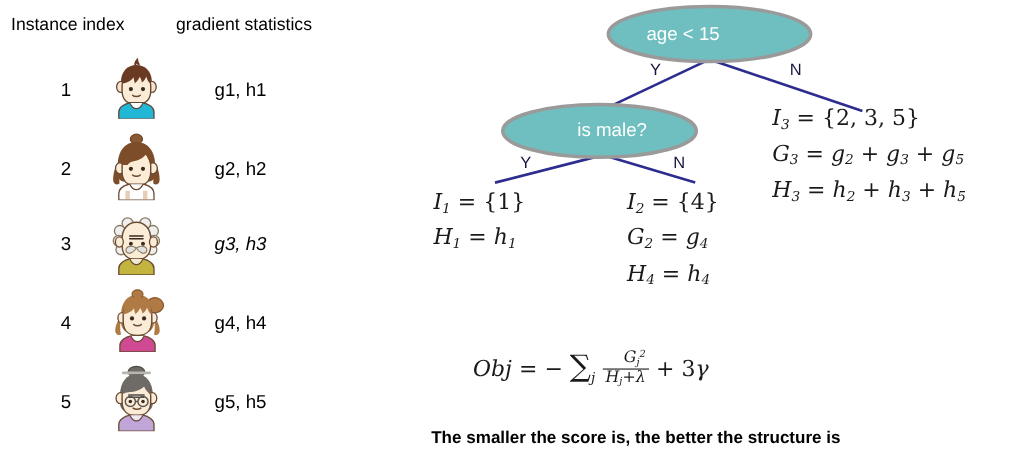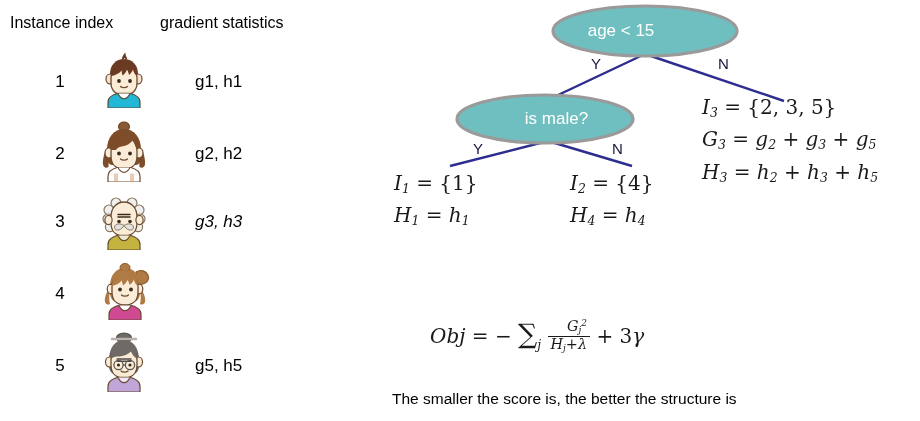--- a/index.html
+++ b/index.html
@@ -37,21 +37,21 @@
 
   .frac{display:inline-block;vertical-align:middle;text-align:center;
         font-size:.72em;line-height:1.08;position:relative;top:-1px;}
   .frac .num{display:block;padding:0 3px;text-align:right;}
   .frac .den{display:block;border-top:1.3px solid #1a1a1a;padding:0 3px;}
 
   .bigsum{font-size:1.35em;font-style:normal;font-family:"DejaVu Serif",serif;}
 
   #obj{left:430px;top:318px;font-size:20px;}
   .caption{position:absolute;font-size:15.5px;color:#000;white-space:nowrap;
-           font-family:"Liberation Sans",sans-serif;}
+           font-family:"Liberation Sans",sans-serif;font-weight:bold;}
 </style>
 </head>
 <body>
 
 <div id="stage">
 
   <div class="abs col-head" id="head-index">Instance index</div>
   <div class="abs col-head" id="head-grad">gradient statistics</div>
 
   <div class="abs" style="left:0px;top:50px;width:330px;height:62px;">
@@ -140,20 +140,21 @@
         <ellipse cx="43" cy="31" rx="3.8" ry="4.8" fill="#fbecd8" stroke="#6a4b32" stroke-width="1.2"></ellipse>
         <path d="M16 29c0-9 5.6-14 13-14s13 5 13 14v5c0 9-5.6 13-13 13s-13-4-13-13z" fill="#fbecd8" stroke="#6a4b32" stroke-width="1.3"></path>
         <path d="M16 28c0-10 6-16 13-16s13 6 13 16c-2-1-3.6-3.8-4.2-6.2-1.1 2.4-2.6 4.2-4.2 5.2-.5-2-1.1-3.7-2.1-5-1.1 2.3-2.7 4.4-4.5 5.5-.6-1.7-1-3.4-1.2-5.2-1.4 2.5-5.4 4.9-9.8 5.7z" fill="#b07a44"></path>
         <circle cx="24" cy="31.5" r="1.9" fill="#3a2a1c"></circle>
         <circle cx="35" cy="31.5" r="1.9" fill="#3a2a1c"></circle>
         <path d="M25.5 37c1.7 1.6 5.3 1.6 7 0" stroke="#6a4b32" stroke-width="1.3" fill="none" stroke-linecap="round"></path>
         <path d="M13 62v-6c0-4.5 5-7.6 10-8.6h12c5 1 10 4.1 10 8.6v6z" fill="#cf4a92" stroke="#6a4b32" stroke-width="1.2"></path>
         <path d="M23 47.4c1.6 3.4 4 5.2 6 5.2s4.4-1.8 6-5.2" fill="#ffffff" stroke="#6a4b32" stroke-width="1.1"></path>
       </svg>
     </div>
+    <div class="abs row-grad" style="left:195px;top:26px;">g4, h4</div>
   </div>
 
   <div class="abs" style="left:0px;top:330px;width:330px;height:64px;">
     <div class="abs row-index" style="left:40px;top:26px;">5</div>
     <div class="abs avatar" style="left:96px;top:0px;">
       <svg viewBox="0 0 56 62" width="56" height="62" aria-hidden="true">
         <ellipse cx="28" cy="8" rx="7.5" ry="5" fill="#6e6a66" stroke="#4e4a46" stroke-width="1.1"></ellipse>
         <path d="M16 9h24" stroke="#b9b5ae" stroke-width="2.4" stroke-linecap="round"></path>
         <path d="M13 30c0-13 6.5-20 15-20s15 7 15 20v6c0 5-3 8-6 8H19c-3 0-6-3-6-8z" fill="#6e6a66"></path>
         <ellipse cx="13.5" cy="32" rx="4" ry="5" fill="#fbecd8" stroke="#6a4b32" stroke-width="1.2"></ellipse>
@@ -202,20 +203,23 @@
     <div>
       H<sub>1</sub> <span class="up">=</span> h<sub>1</sub>
     </div>
   </div>
 
   <div class="abs math mline" style="left:570px;top:170px;">
     <div>
       I<sub>2</sub> <span class="up">=</span> <span class="setbr">{4}</span>
     </div>
     <div>
+      G<sub>2</sub> <span class="up">=</span> g<sub>4</sub>
+    </div>
+    <div>
       H<sub>4</sub> <span class="up">=</span> h<sub>4</sub>
     </div>
   </div>
 
   <div class="abs math mline" style="left:702px;top:94px;">
     <div>
       I<sub>3</sub> <span class="up">=</span> <span class="setbr">{2, 3, 5}</span>
     </div>
     <div>
       G<sub>3</sub> <span class="up">=</span> g<sub>2</sub> <span class="up">+</span> g<sub>3</sub> <span class="up">+</span> g<sub>5</sub>

